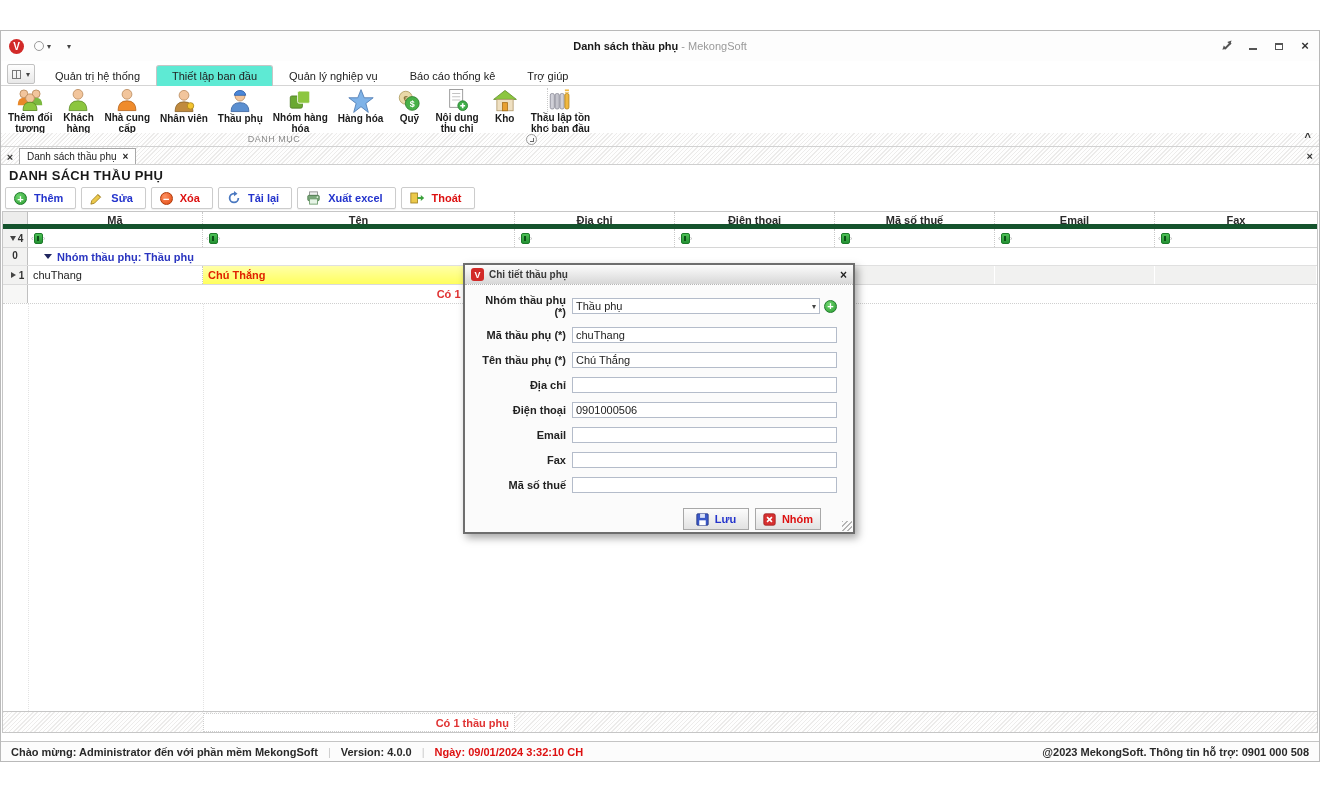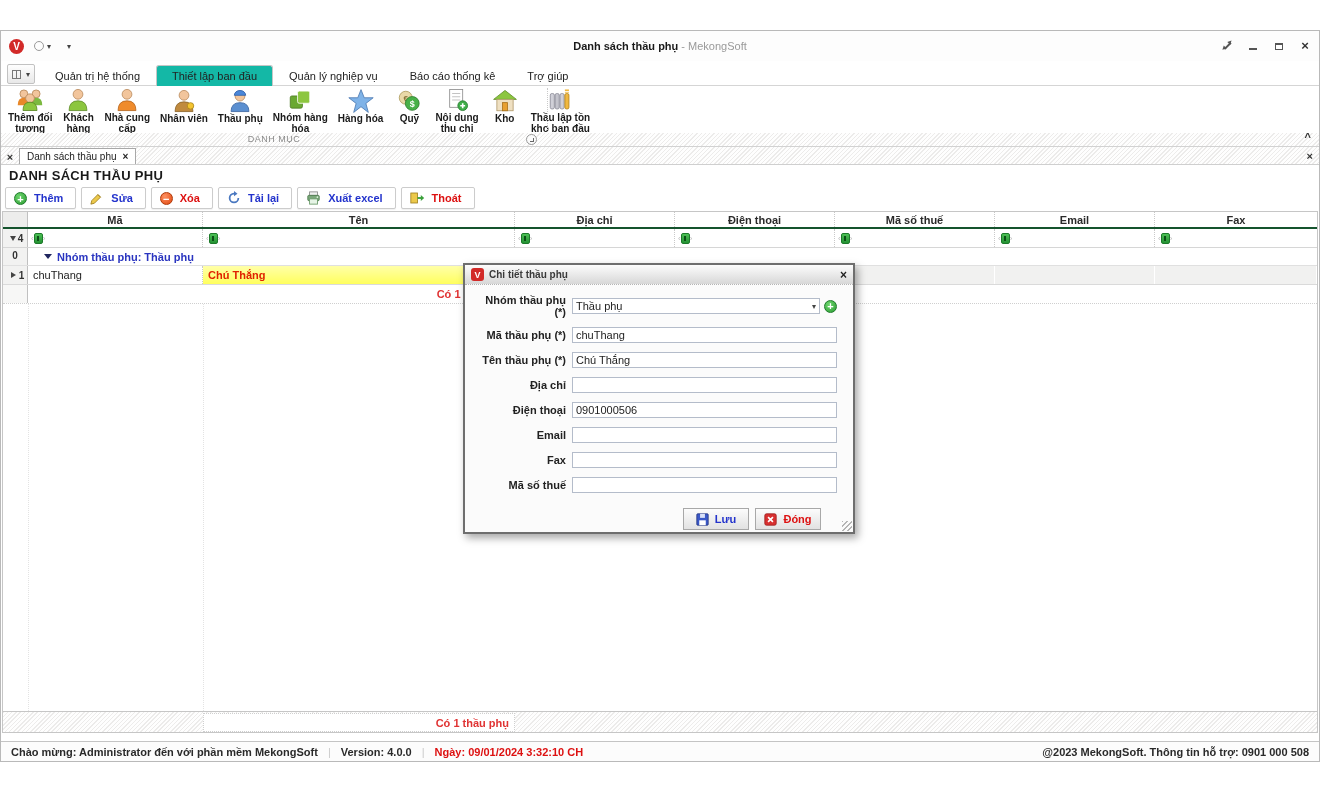--- a/index.html
+++ b/index.html
@@ -25,21 +25,21 @@
   .fs-bar::after  { content:""; position:absolute; right:-2px; top:-2px; border-top:2.5px solid transparent; border-bottom:2.5px solid transparent; border-left:4px solid #555; }
   .min-bar { width:8px; height:2px; background:#555; margin-top:5px; }
   .restore-box { width:8px; height:7px; border:1px solid #555; border-top:2px solid #555; background:#fff; }
   .close-x { font-size:13px; font-weight:bold; color:#333; line-height:10px; }
 
   
   .ribbon-tabs { height:25px; display:flex; align-items:flex-end; padding-left:6px; }
   .app-menu-btn { width:28px; height:20px; border:1px solid #c2c2c2; border-radius:2px; background:linear-gradient(#fefefe,#e8e8e8); display:flex; align-items:center; justify-content:center; gap:2px; margin:0 4px 2px 0; }
   .grid-glyph { width:9px; height:9px; border:1px solid #777; background-image:linear-gradient(to right,transparent 3px,#777 3px,#777 4px,transparent 4px); }
   .rtab { padding:4px 15px; color:#222; border:1px solid transparent; border-bottom:none; white-space:nowrap; }
-  .rtab.active { background:#14b8a6; border-color:#c6c6c6; border-radius:3px 3px 0 0; position:relative; z-index:2;text-align:right; }
+  .rtab.active { background:#5eead4; border-color:#c6c6c6; border-radius:3px 3px 0 0; position:relative; z-index:2;text-align:right; }
   .ribbon-body { height:48px; background:#fff; border-top:1px solid #d5d5d5; margin-top:-1px; display:flex; align-items:flex-start; padding-left:2px; position:relative; }
   .ritem { height:48px; display:flex; flex-direction:column; align-items:center; justify-content:flex-start; padding:1px 5px 0 5px; min-width:42px; }
   .ritem .ric { height:27px; display:flex; align-items:center; justify-content:center; }
   .ritem .rlabel { font-size:10px; line-height:1.05; text-align:center; white-space:pre-line; color:#1a1a1a; font-weight:bold; }
   .ribbon-sep { position:absolute; left:546px; top:2px; bottom:-13px; border-left:1px dotted #c9c9c9; }
   .ribbon-grouprow { height:14px; position:relative; border-bottom:1px solid #d2d2d2; }
   .group-label { position:absolute; left:0; width:546px; text-align:center; font-size:9px; color:#8a8a8a; top:1px; letter-spacing:.5px; }
   .dlg-launcher { position:absolute; left:525px; top:1px; width:11px; height:11px; border:1px solid #9a9a9a; border-radius:50%; background:#fbfbfb; }
   .dlg-launcher::after { content:""; position:absolute; left:3px; top:3px; width:3px; height:3px; border-right:1.5px solid #666; border-bottom:1.5px solid #666; }
   .ribbon-collapse { position:absolute; right:8px; top:-2px; font-weight:bold; font-size:11px; color:#333; }
@@ -60,21 +60,21 @@
   .ic-circle { width:13px; height:13px; border-radius:50%; color:#fff; font-weight:bold; font-size:11px; line-height:12px; text-align:center; }
   .ic-plus { background:radial-gradient(circle at 35% 30%, #6cd46c, #2d9e34); border:1px solid #1d7a2a; }
   .ic-minus { background:radial-gradient(circle at 35% 30%, #ff9060, #e04810); border:1px solid #b03808; }
 
   
   .grid { flex:1; margin:0 1px; border:1px solid #c6c6c6; background:#fff; display:flex; flex-direction:column; position:relative; }
   .grow { display:flex; }
   .gcell { border-right:1px dotted #c9c9c9; overflow:hidden; white-space:nowrap; }
   .c-ind { width:25px; border-right:1px solid #c0c0c0; }
   .c-ma { width:175px; } .c-ten { width:312px; } .c-dc { width:160px; } .c-dt { width:160px; } .c-mst { width:160px; } .c-em { width:160px; } .c-fax { flex:1; border-right:none; }
-  .ghead { height:17px; border-bottom:2px solid #14532d; }
+  .ghead { height:17px; border-bottom:5px solid #14532d; }
   .ghead .gcell { font-weight:bold; color:#2a2a2a; text-align:center; padding-top:2px; font-size:11px; }
   .ghead .c-ind { background:#ededec; }
   .gfilter { height:19px; border-bottom:1px solid #d6d6d6; }
   .gfilter .gcell { display:flex; align-items:center; padding-left:3px; background:#fff; }
   .gfilter .c-ind { background:#f2f2f1; display:flex; align-items:center; justify-content:center; gap:2px; font-weight:bold; font-size:10px; color:#333; }
   .f-icon { width:9px; height:11px; border-radius:2px; background:linear-gradient(#4cc055,#249233); border:1px solid #1d7a2a; position:relative; }
   .f-icon::after { content:""; position:absolute; left:2.5px; top:2px; width:2px; height:5px; background:#0c4f16; }
   .f-tick { color:#bbb; font-size:8px; }
   .funnel { width:0; height:0; border-left:3px solid transparent; border-right:3px solid transparent; border-top:5px solid #444; }
   .ggroup { height:18px; border-bottom:1px solid #e0e0e0; }
@@ -506,20 +506,20 @@
               <rect x="5" y="1" width="6" height="5" fill="#d8e0f8"></rect>
               <rect x="4" y="9" width="8" height="6" fill="#fff"></rect>
             </svg>
           <span>Lưu</span>
         </div>
         <div class="dlg-btn close">
           <svg width="13" height="13" viewBox="0 0 16 16">
               <rect x="1" y="1" width="14" height="14" rx="2" fill="#d83030" stroke="#9a1c1c"></rect>
               <path d="M5 5 L11 11 M11 5 L5 11" stroke="#fff" stroke-width="2"></path>
             </svg>
-          <span>Đóng</span>
+          <span>Nhóm</span>
         </div>
       </div>
       <div class="grip"></div>
     </div>
   </div>
 
 </div>
 
 </body></html>

